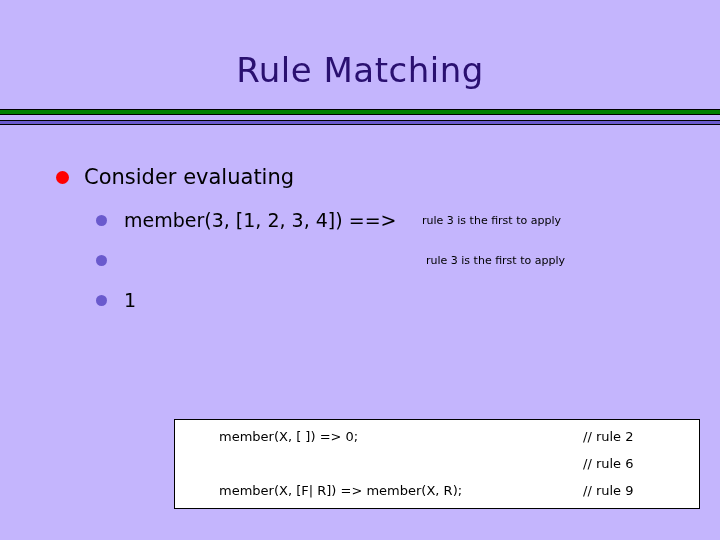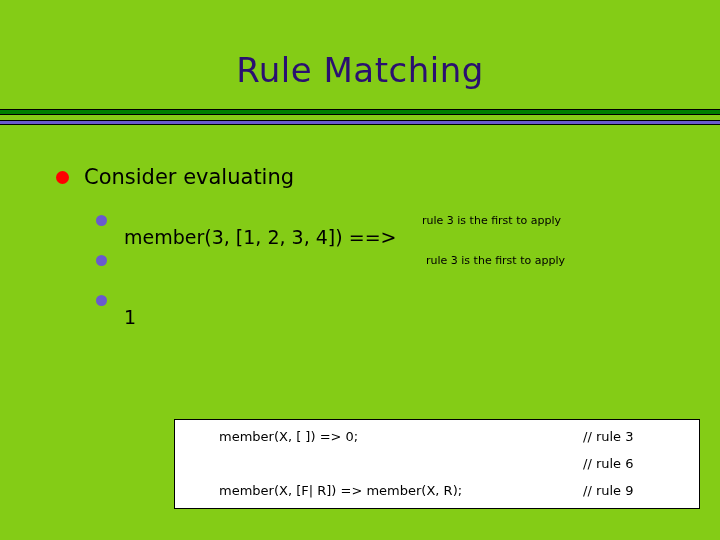--- a/index.html
+++ b/index.html
@@ -13,21 +13,21 @@
     font-family: "DejaVu Sans", sans-serif;
     overflow: hidden;
     position: relative;
   }
 
   #slide {
     position: absolute;
     left: 0; top: 0;
     width: 720px;
     height: 540px;
-    background: #84cc16;
+    background: #c4b5fd;
   }
 
   
   .title {
     position: absolute;
     left: 0;
     top: 50px;
     width: 720px;
     text-align: center;
     font-family: "DejaVu Sans", sans-serif;
@@ -102,21 +102,21 @@
     left: 0;
     top: 7px;
     width: 11px;
     height: 11px;
     border-radius: 50%;
     background: #6A5ACD;
   }
   .bullet-l2-text {
     position: absolute;
     left: 28px;
-    top: 17px;
+    top: 0;
     font-size: 19px;
     color: #000000;
     line-height: 24px;
   }
   .bullet-l2-note {
     position: absolute;
     top: 5px;
     font-size: 11px;
     color: #000000;
     line-height: 16px;
@@ -190,21 +190,21 @@
       <span class="dot-blue"></span>
       <span class="bullet-l2-text">1</span>
       <span class="bullet-l2-note" style="left: 326px;"></span>
     </div>
 
   </div>
 
   <div class="codebox">
     <div class="code-line cl0">
       <span class="code-src">member(X, [ ]) =&gt; 0;</span>
-      <span class="code-cmt">// rule 3</span>
+      <span class="code-cmt">// rule 2</span>
     </div>
     <div class="code-line cl1">
       <span class="code-cmt">// rule 6</span>
     </div>
     <div class="code-line cl2">
       <span class="code-src">member(X, [F| R]) =&gt; member(X, R);</span>
       <span class="code-cmt">// rule 9</span>
     </div>
   </div>
 

